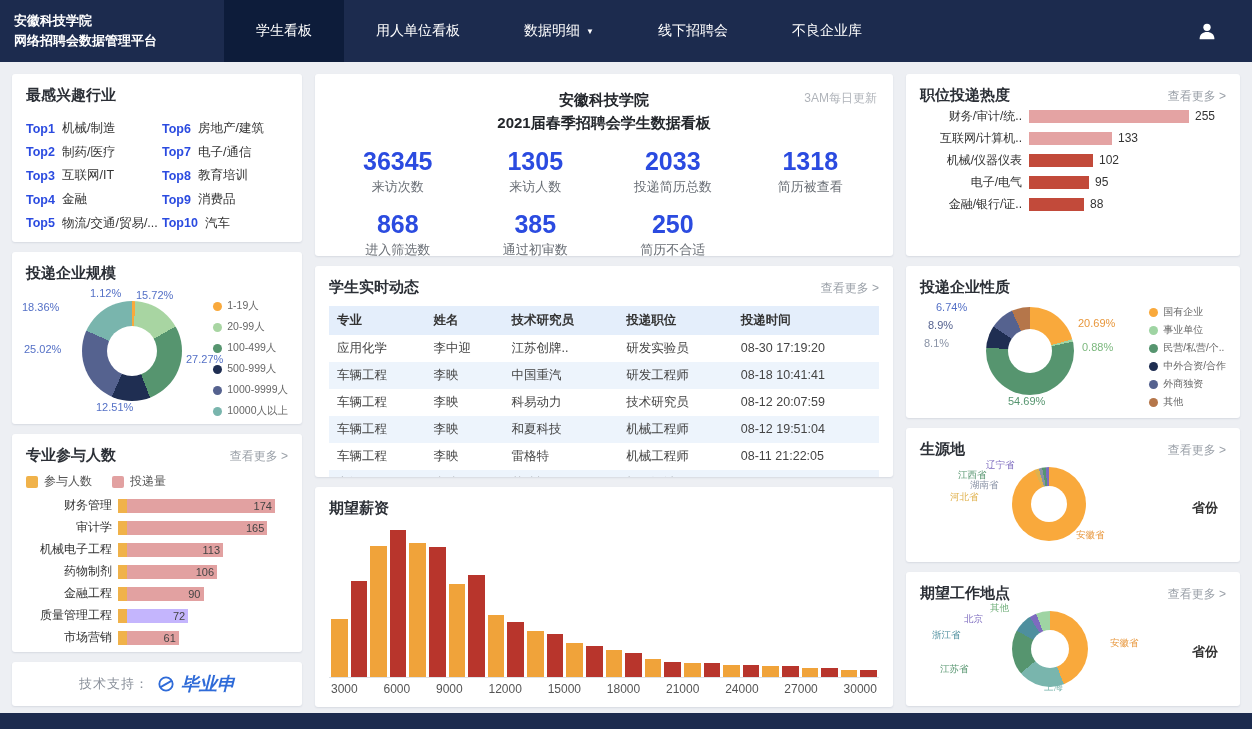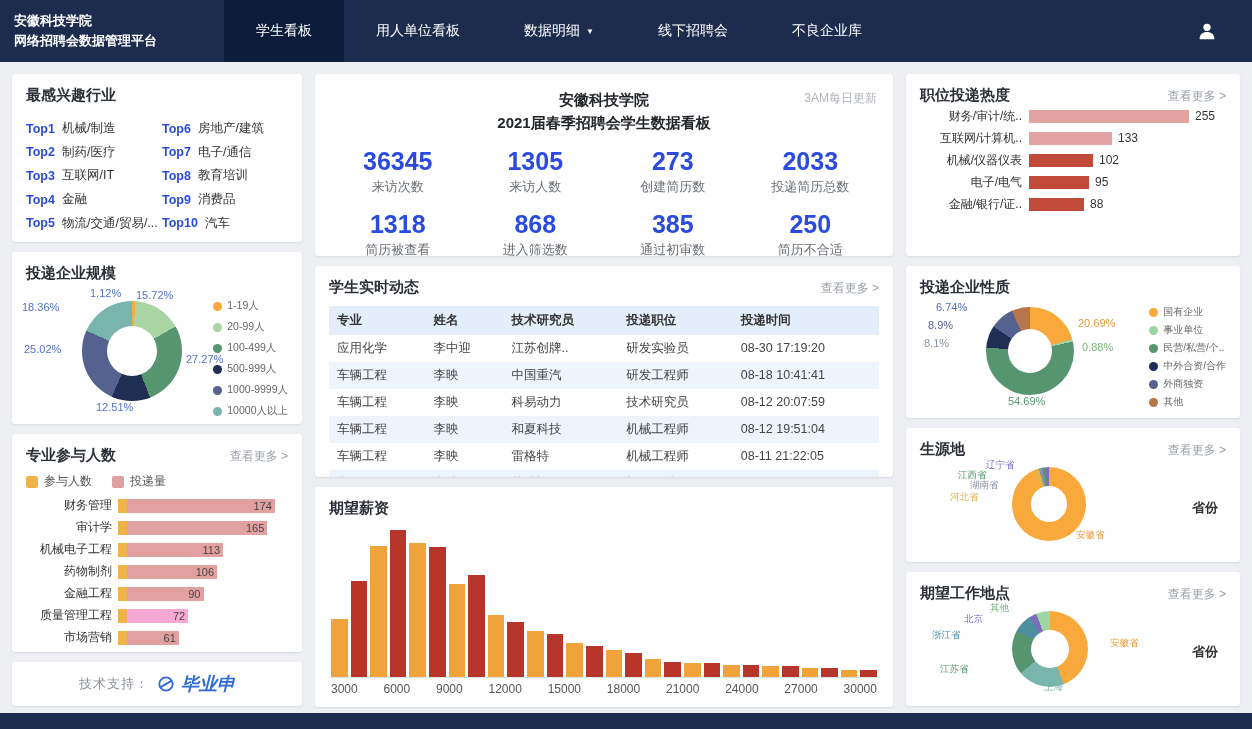--- a/index.html
+++ b/index.html
@@ -307,21 +307,21 @@
                 <span class="mbar-part" style="background: rgb(240, 178, 74);"></span>
                 <span class="mbar-fill" style="background: rgb(226, 161, 161); width: 45%;">
                   <span class="mbar-val">90</span>
                 </span>
               </span>
             </div>
             <div class="mbar-row">
               <span class="mbar-label">质量管理工程</span>
               <span class="mbar-track">
                 <span class="mbar-part" style="background: rgb(240, 178, 74);"></span>
-                <span class="mbar-fill" style="background: #f9a8d4; width: 36%; padding-left: 40px;">
+                <span class="mbar-fill" style="background: #c4b5fd; width: 36%; padding-left: 40px;">
                   <span class="mbar-val">72</span>
                 </span>
               </span>
             </div>
             <div class="mbar-row">
               <span class="mbar-label">市场营销</span>
               <span class="mbar-track">
                 <span class="mbar-part" style="background: rgb(240, 178, 74);"></span>
                 <span class="mbar-fill" style="background: rgb(226, 161, 161); width: 30.5%;">
                   <span class="mbar-val">61</span>
@@ -353,24 +353,20 @@
           <div>2021届春季招聘会学生数据看板</div>
         </div>
         <div class="stats-grid">
             <div class="stat-cell">
               <div class="stat-value">36345</div>
               <div class="stat-label">来访次数</div>
             </div>
             <div class="stat-cell">
               <div class="stat-value">1305</div>
               <div class="stat-label">来访人数</div>
-            </div>
-            <div class="stat-cell">
-              <div class="stat-value">273</div>
-              <div class="stat-label">创建简历数</div>
             </div>
             <div class="stat-cell">
               <div class="stat-value">2033</div>
               <div class="stat-label">投递简历总数</div>
             </div>
             <div class="stat-cell">
               <div class="stat-value">1318</div>
               <div class="stat-label">简历被查看</div>
             </div>
             <div class="stat-cell">

